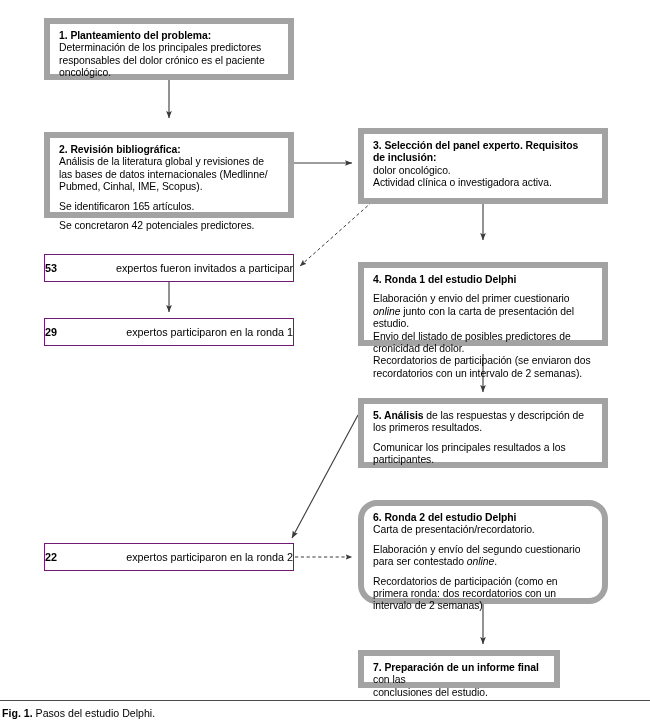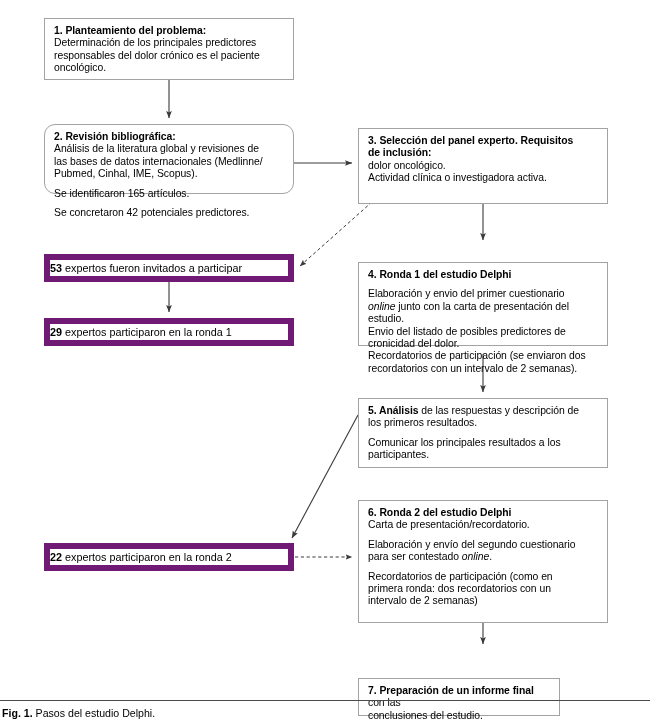--- a/index.html
+++ b/index.html
@@ -24,21 +24,21 @@
   #connectors {
     position: absolute;
     left: 0; top: 0;
     width: 650px;
     height: 726px;
     pointer-events: none;
   }
   .node {
     position: absolute;
     box-sizing: border-box;
-    border: 1px solid #a3a3a3;
+    border: 6px solid #a3a3a3;
     background: #ffffff;
     padding: 6px 9px 7px 9px;
     font-size: 10.4px;
     line-height: 12.4px;
     letter-spacing: -0.05px;
   }
   .node p {
     margin: 0;
   }
   .node p + p.gap {
@@ -46,40 +46,40 @@
   }
   .node b {
     font-weight: bold;
   }
   .node i {
   }
   
   .counter {
     position: absolute;
     box-sizing: border-box;
-    border: 6px solid #701a75;
+    border: 1px solid #701a75;
     background: #ffffff;
     font-size: 10.8px;
     display: flex;
     align-items: center;
-    justify-content: flex-start;
+    justify-content: space-between;
   }
   .counter .num {
     font-weight: bold;
     margin-right: 3px;
   }
 
   
   #node-1   { left: 44px;  top: 18px;  width: 250px; height: 62px;  }
-  #node-2   { left: 44px;  top: 124px; width: 250px; height: 70px; border-radius: 11px;  }
+  #node-2   { left: 44px;  top: 132px; width: 250px; height: 86px;  }
   #node-3   { left: 358px; top: 128px; width: 250px; height: 76px;  }
   #node-4   { left: 358px; top: 262px; width: 250px; height: 84px; }
   #node-5   { left: 358px; top: 398px; width: 250px; height: 70px;  }
-  #node-6   { left: 358px; top: 500px; width: 250px; height: 123px; }
-  #node-7   { left: 358px; top: 650px; width: 202px; height: 38px; margin-top: 28px;  }
+  #node-6   { left: 358px; top: 500px; width: 250px; height: 104px; border-radius: 19px; }
+  #node-7   { left: 358px; top: 650px; width: 202px; height: 38px;  }
   #count-53 { left: 44px;  top: 254px; width: 250px; height: 28px;  }
   #count-29 { left: 44px;  top: 318px; width: 250px; height: 28px;  }
   #count-22 { left: 44px;  top: 543px; width: 250px; height: 28px;  }
 
   
   #caption-rule {
     position: absolute;
     left: 0;
     top: 700px;
     width: 650px;

